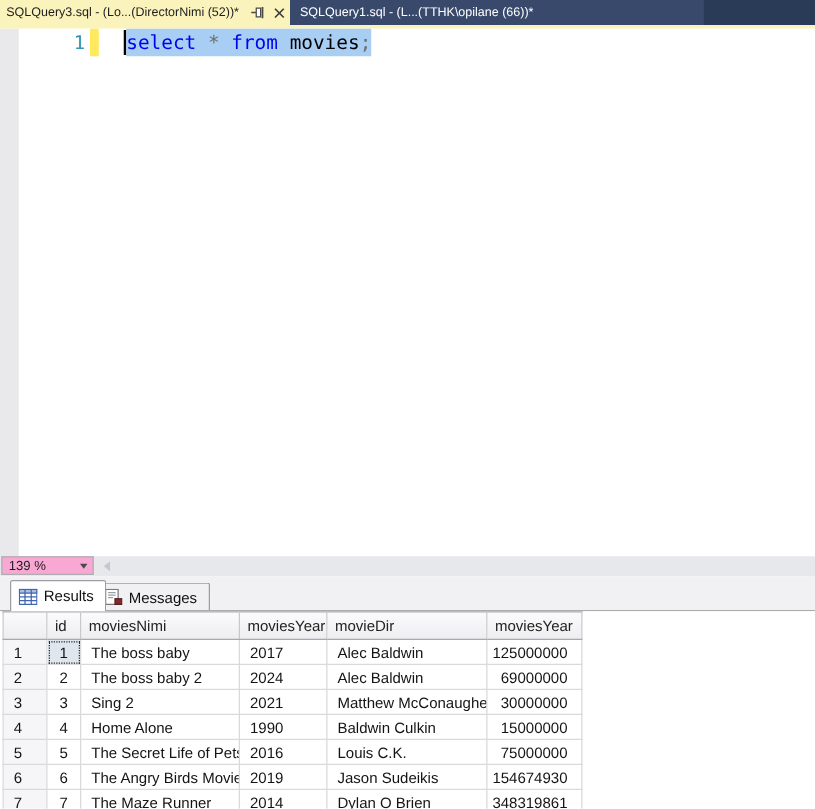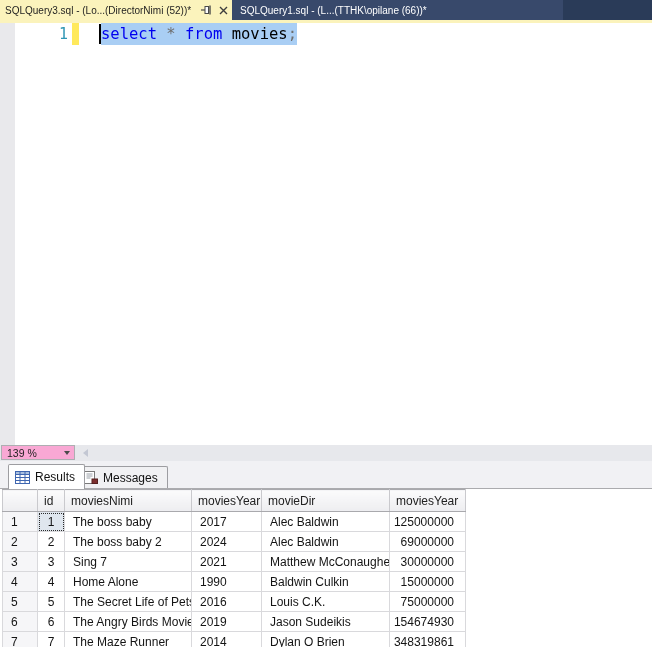--- a/index.html
+++ b/index.html
@@ -166,21 +166,21 @@
             <td class="rowhdr">2</td>
             <td class="id-col">2</td>
             <td>The boss baby 2</td>
             <td>2024</td>
             <td>Alec Baldwin</td>
             <td class="cost-col">69000000</td>
           </tr>
           <tr>
             <td class="rowhdr">3</td>
             <td class="id-col">3</td>
-            <td>Sing 7</td>
+            <td>Sing 2</td>
             <td>2021</td>
             <td>Matthew McConaughey</td>
             <td class="cost-col">30000000</td>
           </tr>
           <tr>
             <td class="rowhdr">4</td>
             <td class="id-col">4</td>
             <td>Home Alone</td>
             <td>1990</td>
             <td>Baldwin Culkin</td>

